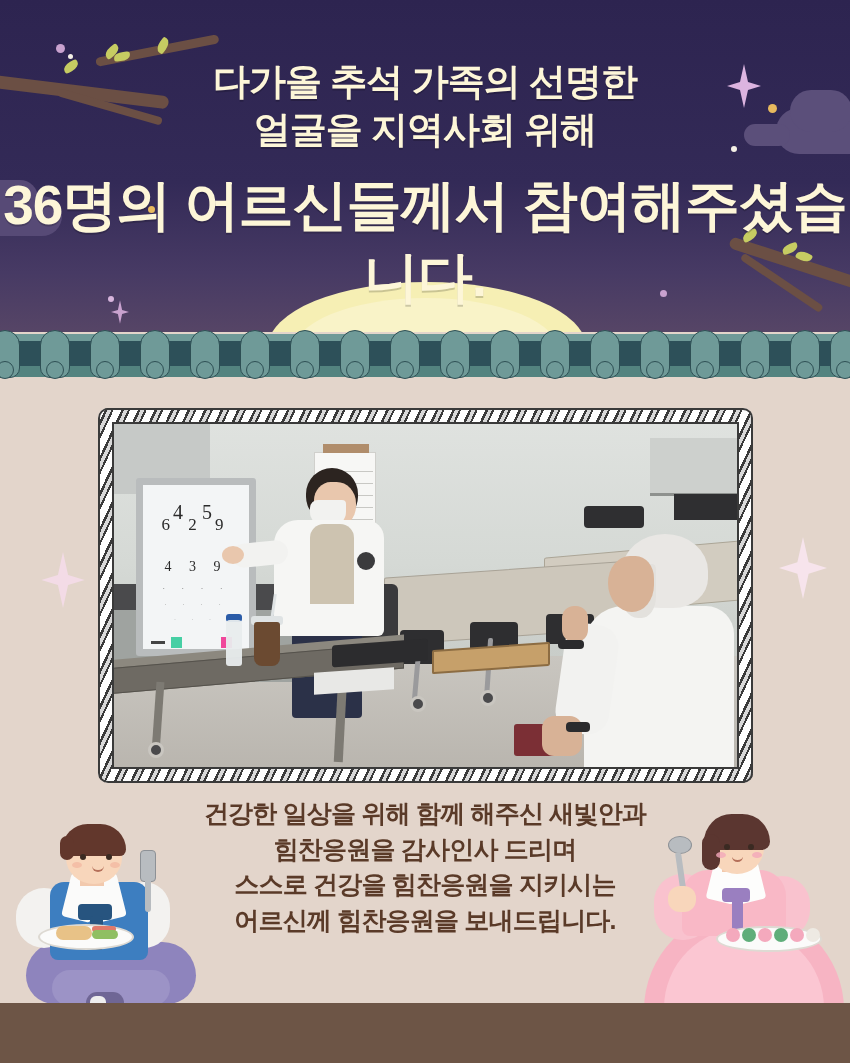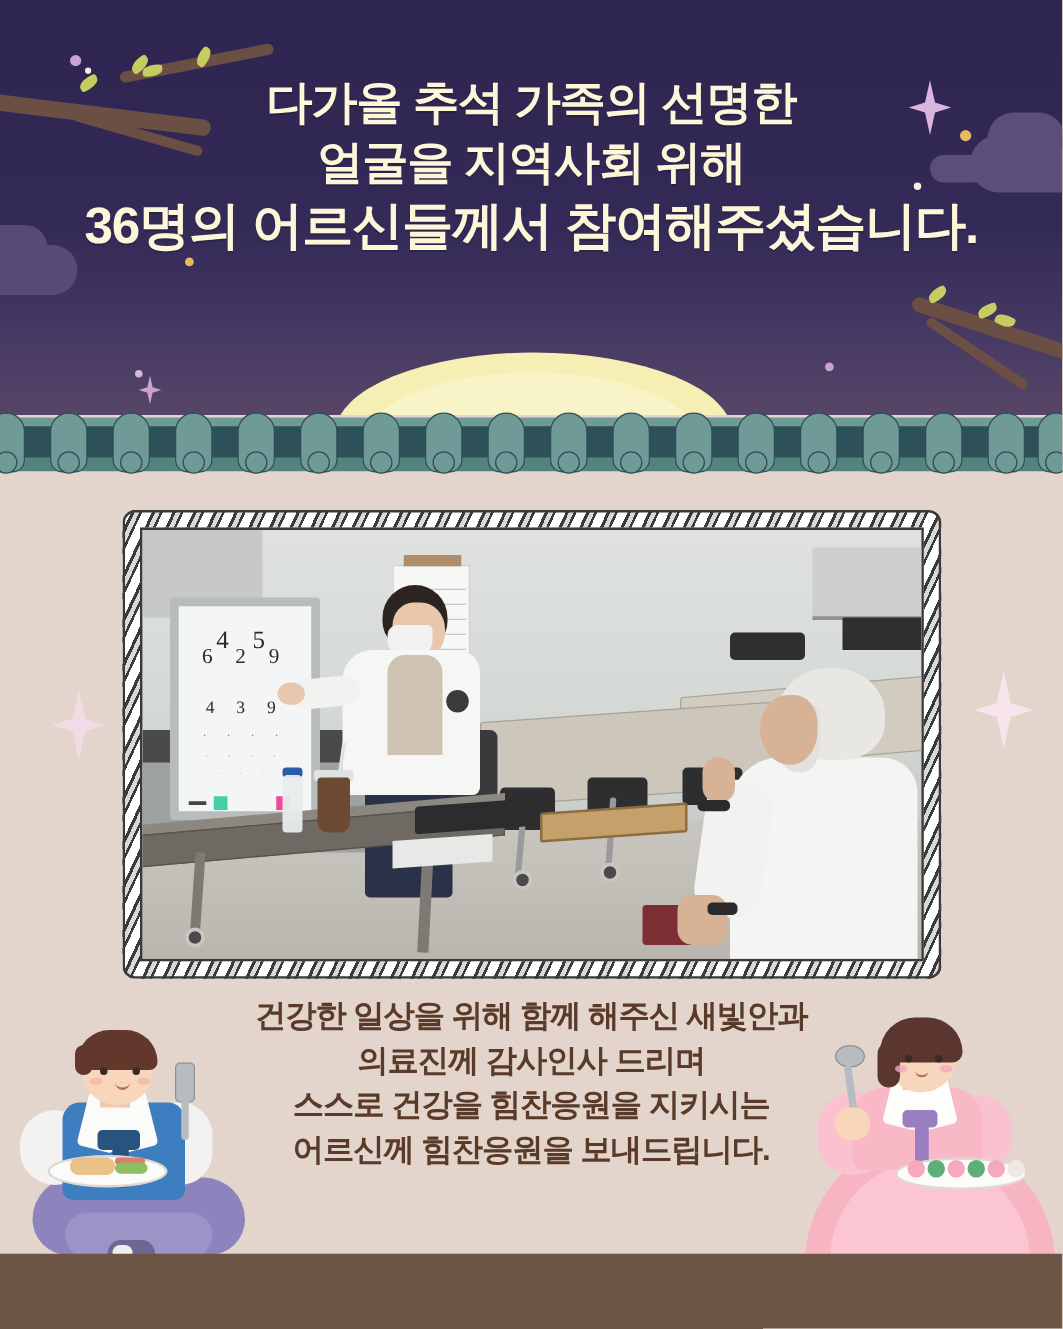--- a/index.html
+++ b/index.html
@@ -123,21 +123,21 @@
     left: 0; top: 58px;
     width: 850px;
     text-align: center;
     color: #fdf6d8;
     font-weight: 800;
     line-height: 1.30;
     letter-spacing: -1px;
     text-shadow: 0 2px 0 rgba(0,0,0,0.18);
   }
   .headline .l1, .headline .l2 { font-size: 37px; display:block; }
-  .headline .l3 { font-size: 41px; display:block; margin-top: 0; }
+  .headline .l3 { font-size: 55px; display:block; margin-top: 16px; }
 
   
   .photo-wrap {
     position: absolute;
     left: 98px; top: 408px;
     width: 655px; height: 375px;
   }
   .rope-frame {
     position: absolute; inset: 0;
     border-radius: 10px;
@@ -544,21 +544,21 @@
       <div class="straw"></div>
       <div class="coffee-lid"></div>
       <div class="coffee"></div>
       <div class="bottle-cap"></div>
       <div class="bottle"></div>
     </div>
   </div>
 
   <div class="body-text">
     <span>건강한 일상을 위해 함께 해주신 새빛안과</span>
-    <span>의료진께 감사인사 드리며</span>
+    <span>힘찬응원을 감사인사 드리며</span>
     <span>스스로 건강을 힘찬응원을 지키시는</span>
     <span>어르신께 힘찬응원을 보내드립니다.</span>
   </div>
 
   <div class="char man">
     <div class="m-leg"></div>
     <div class="m-leg2"></div>
     <div class="m-foot"></div>
     <div class="m-foot-w"></div>
     <div class="m-armL"></div>

